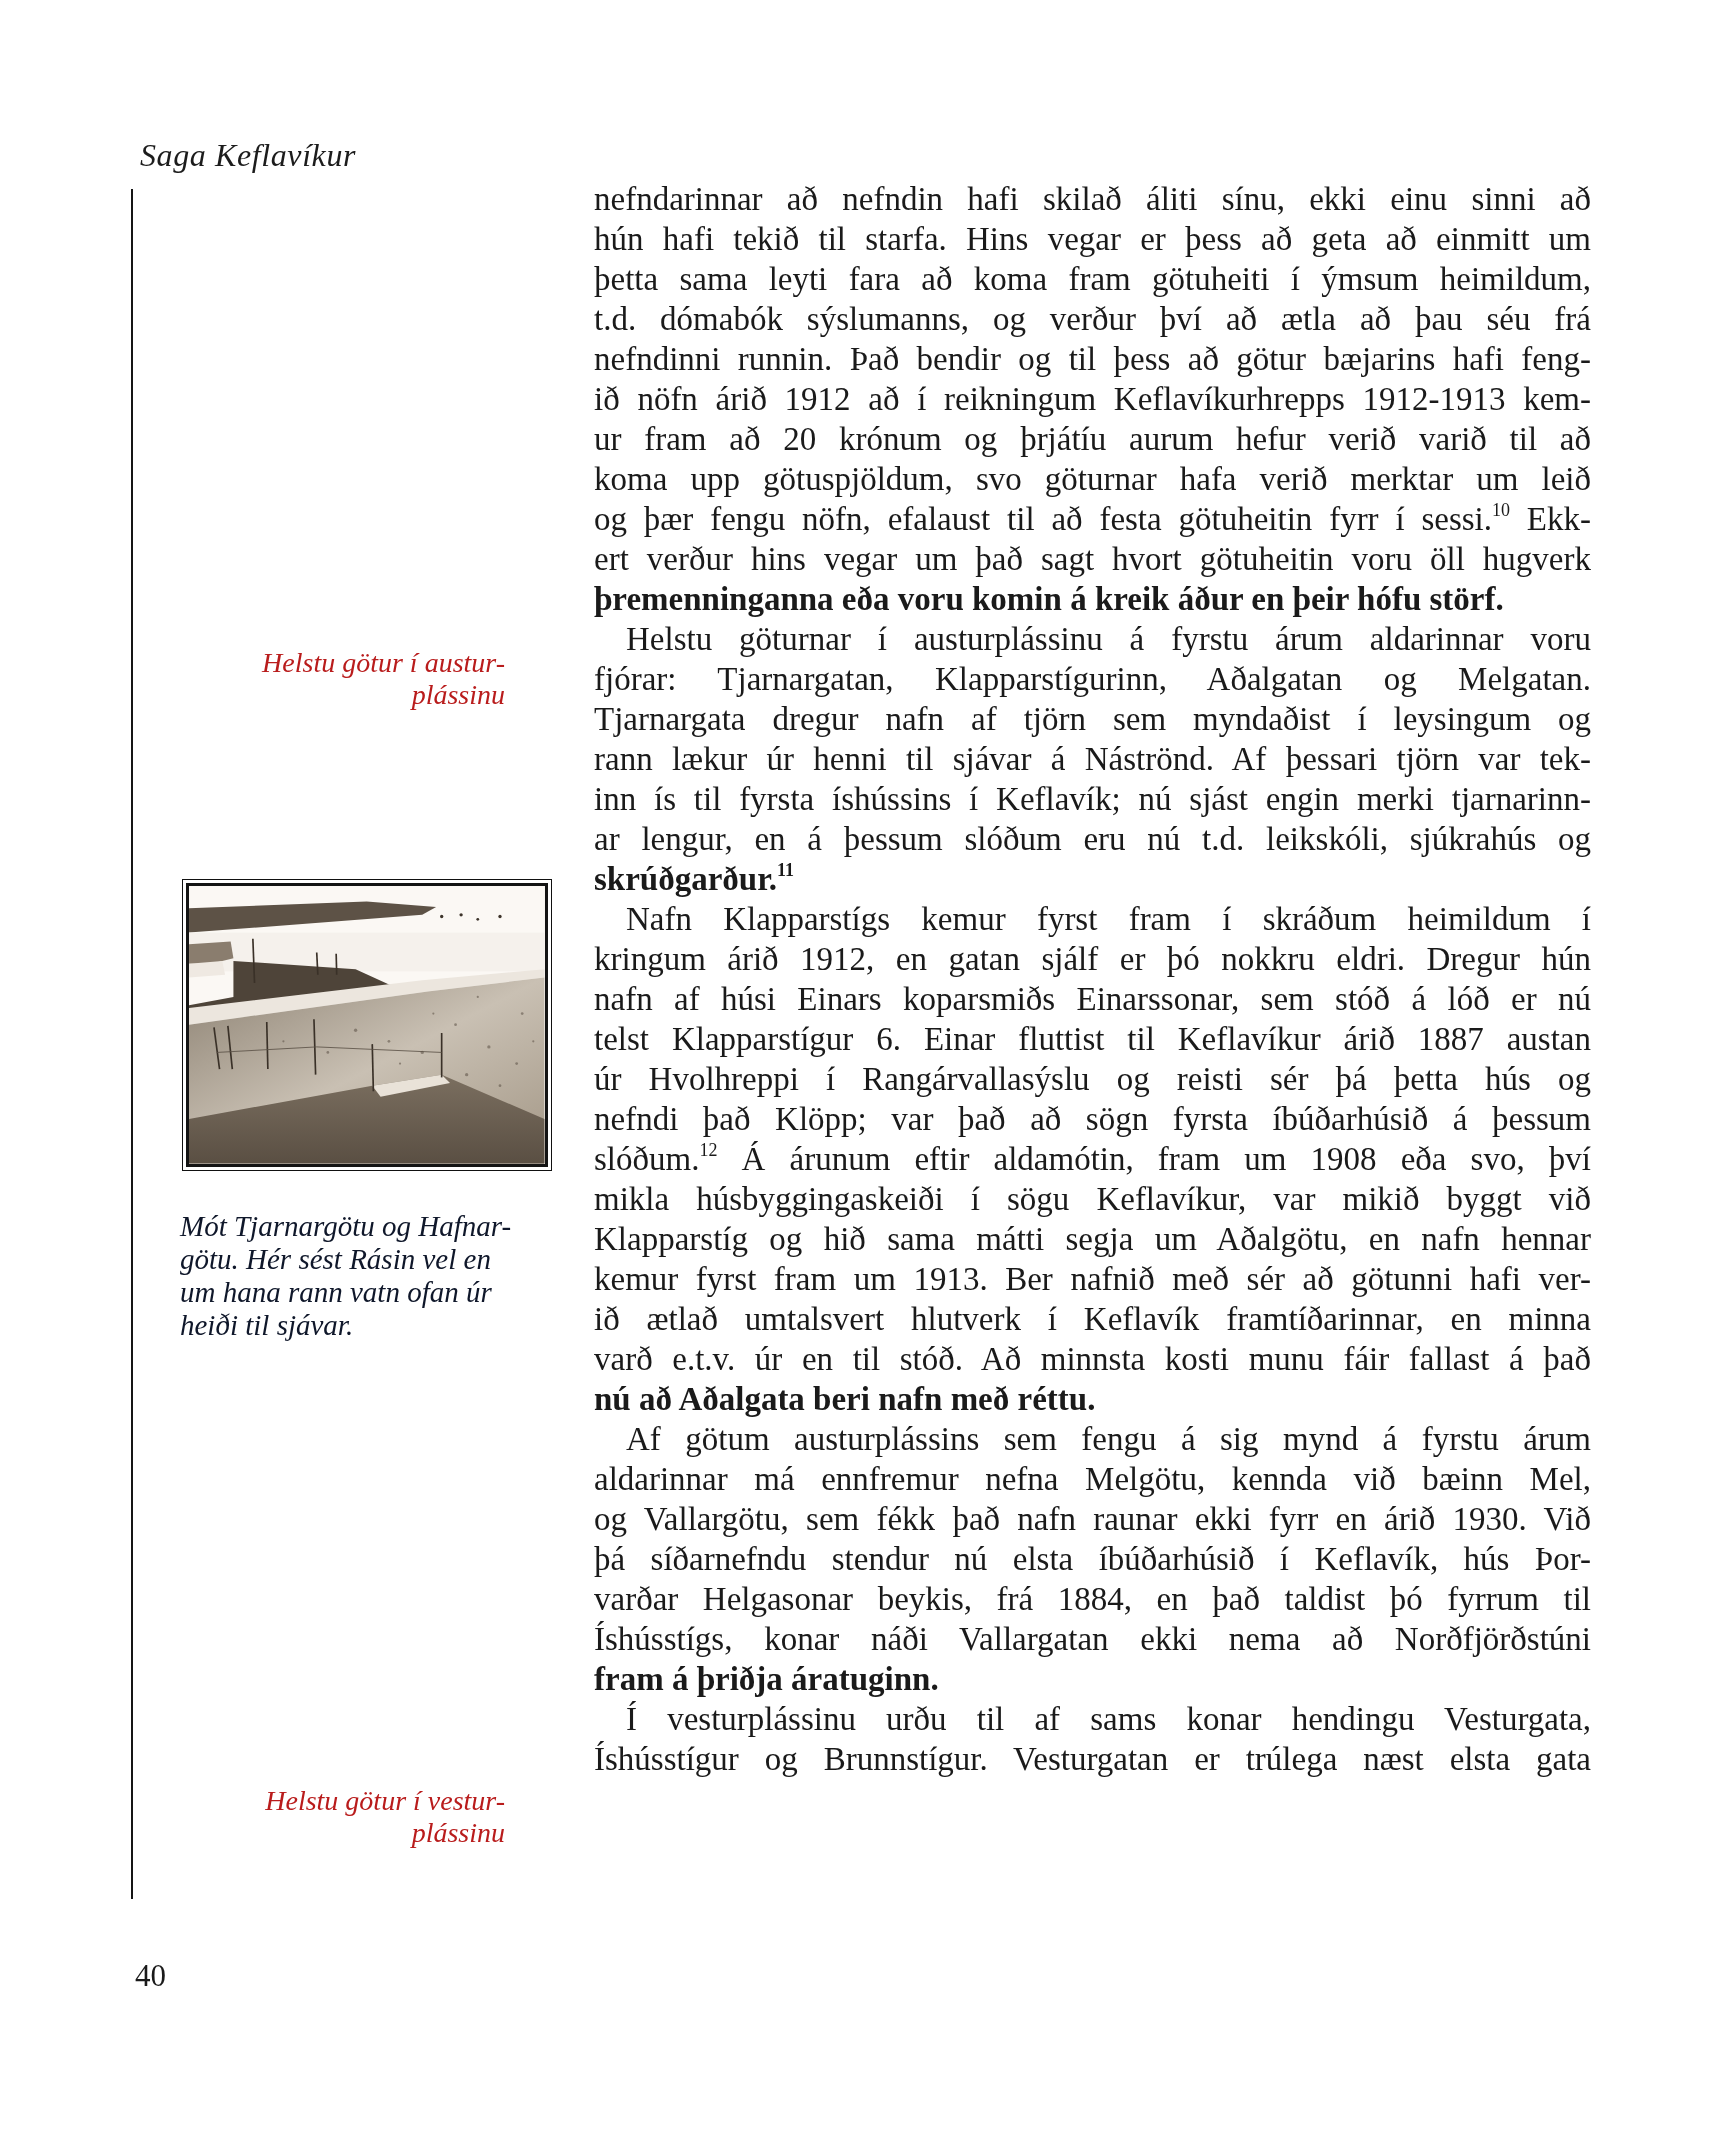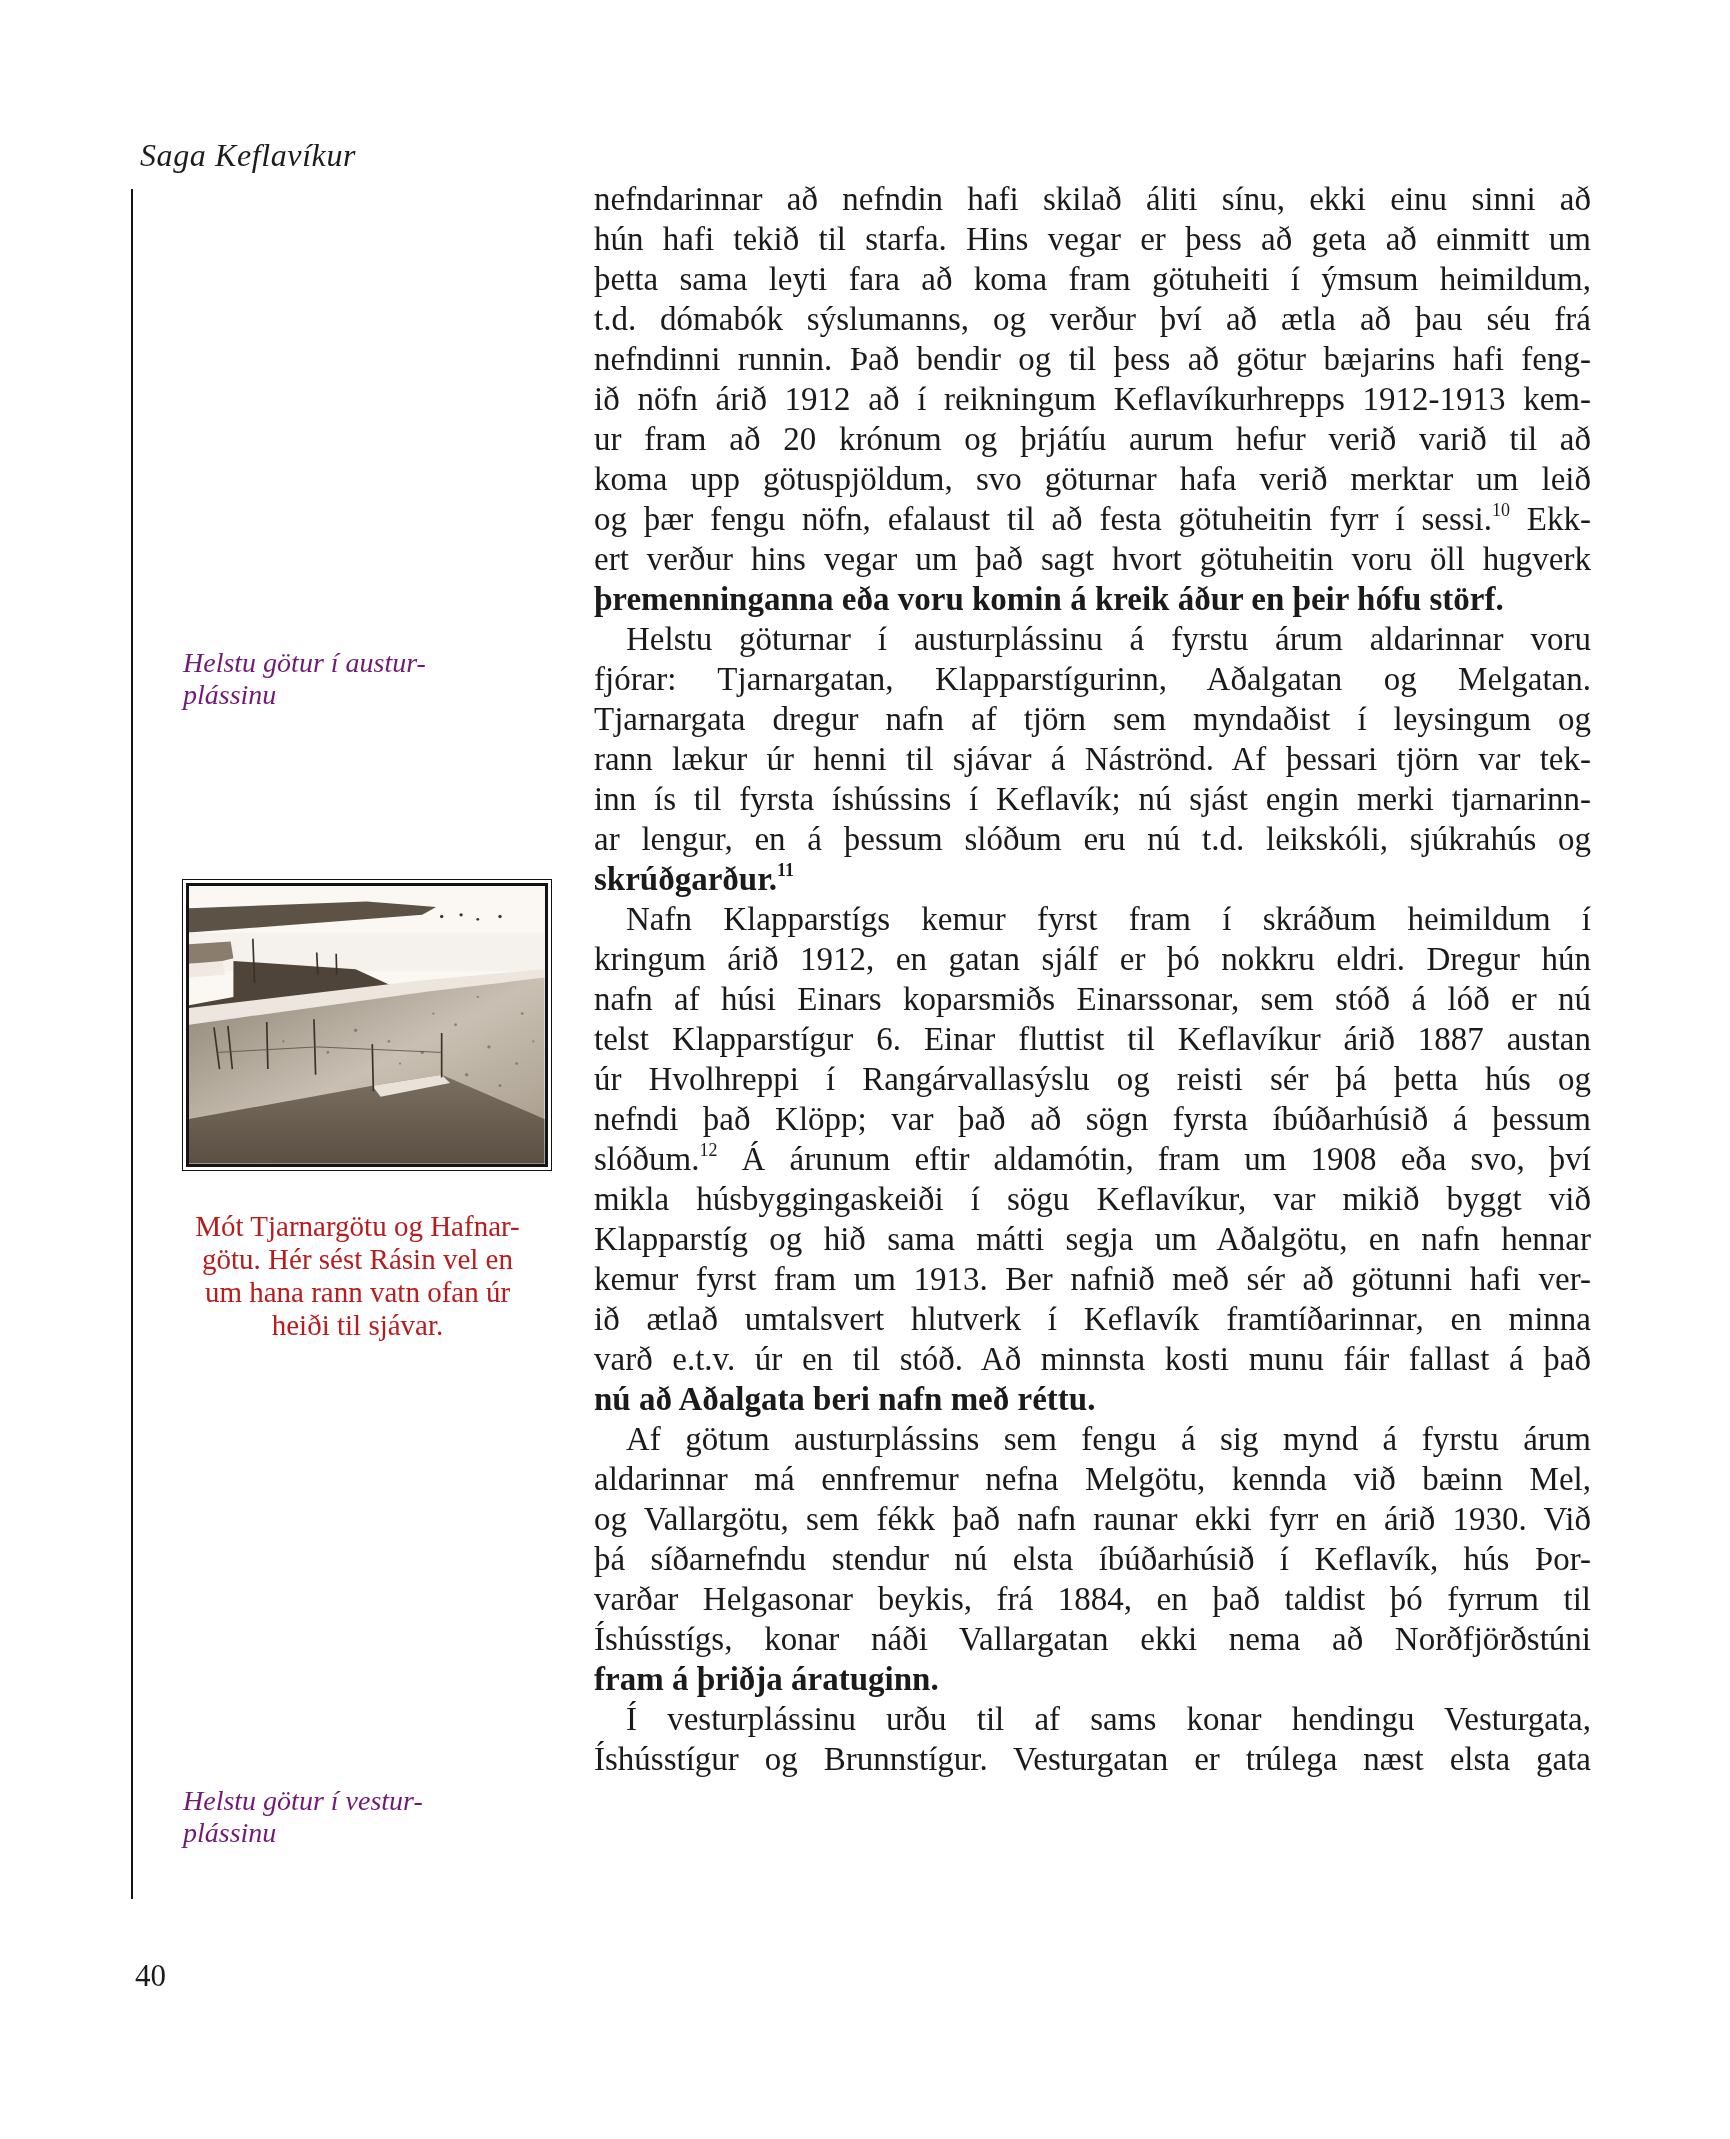--- a/index.html
+++ b/index.html
@@ -32,22 +32,22 @@
     width: 2.2px;
     height: 1710px;
     background: #151515;
   }
   .side-note {
     position: absolute;
     font-family: "Liberation Serif", serif;
     font-style: italic;
     font-size: 28px;
     line-height: 32px;
-    text-align: left;
-    color: #701a75;
+    text-align: right;
+    color: #b91c1c;
   }
   .side-note .ln { display: block; white-space: nowrap; }
   .note-east { left: 183px; top: 647px; width: 322px; }
   .note-west { left: 183px; top: 1785px; width: 322px; }
 
   .photo-frame {
     position: absolute;
     left: 182px;
     top: 879px;
     width: 370px;
@@ -65,24 +65,24 @@
     background: #f7f3ee;
   }
   .photo-inner svg { display: block; width: 100%; height: 100%; }
 
   .caption {
     position: absolute;
     left: 180px;
     top: 1210px;
     width: 355px;
     font-family: "Liberation Serif", serif;
+    font-style: italic;
     font-size: 29px;
     line-height: 33px;
-    color: #b91c1c;
-    text-align: center;
+    color: #0f172a;
   }
   .caption .ln { display: block; white-space: nowrap; }
 
   .body-text {
     position: absolute;
     left: 594px;
     top: 179px;
     width: 997px;
     font-family: "Liberation Serif", serif;
     font-size: 33px;

